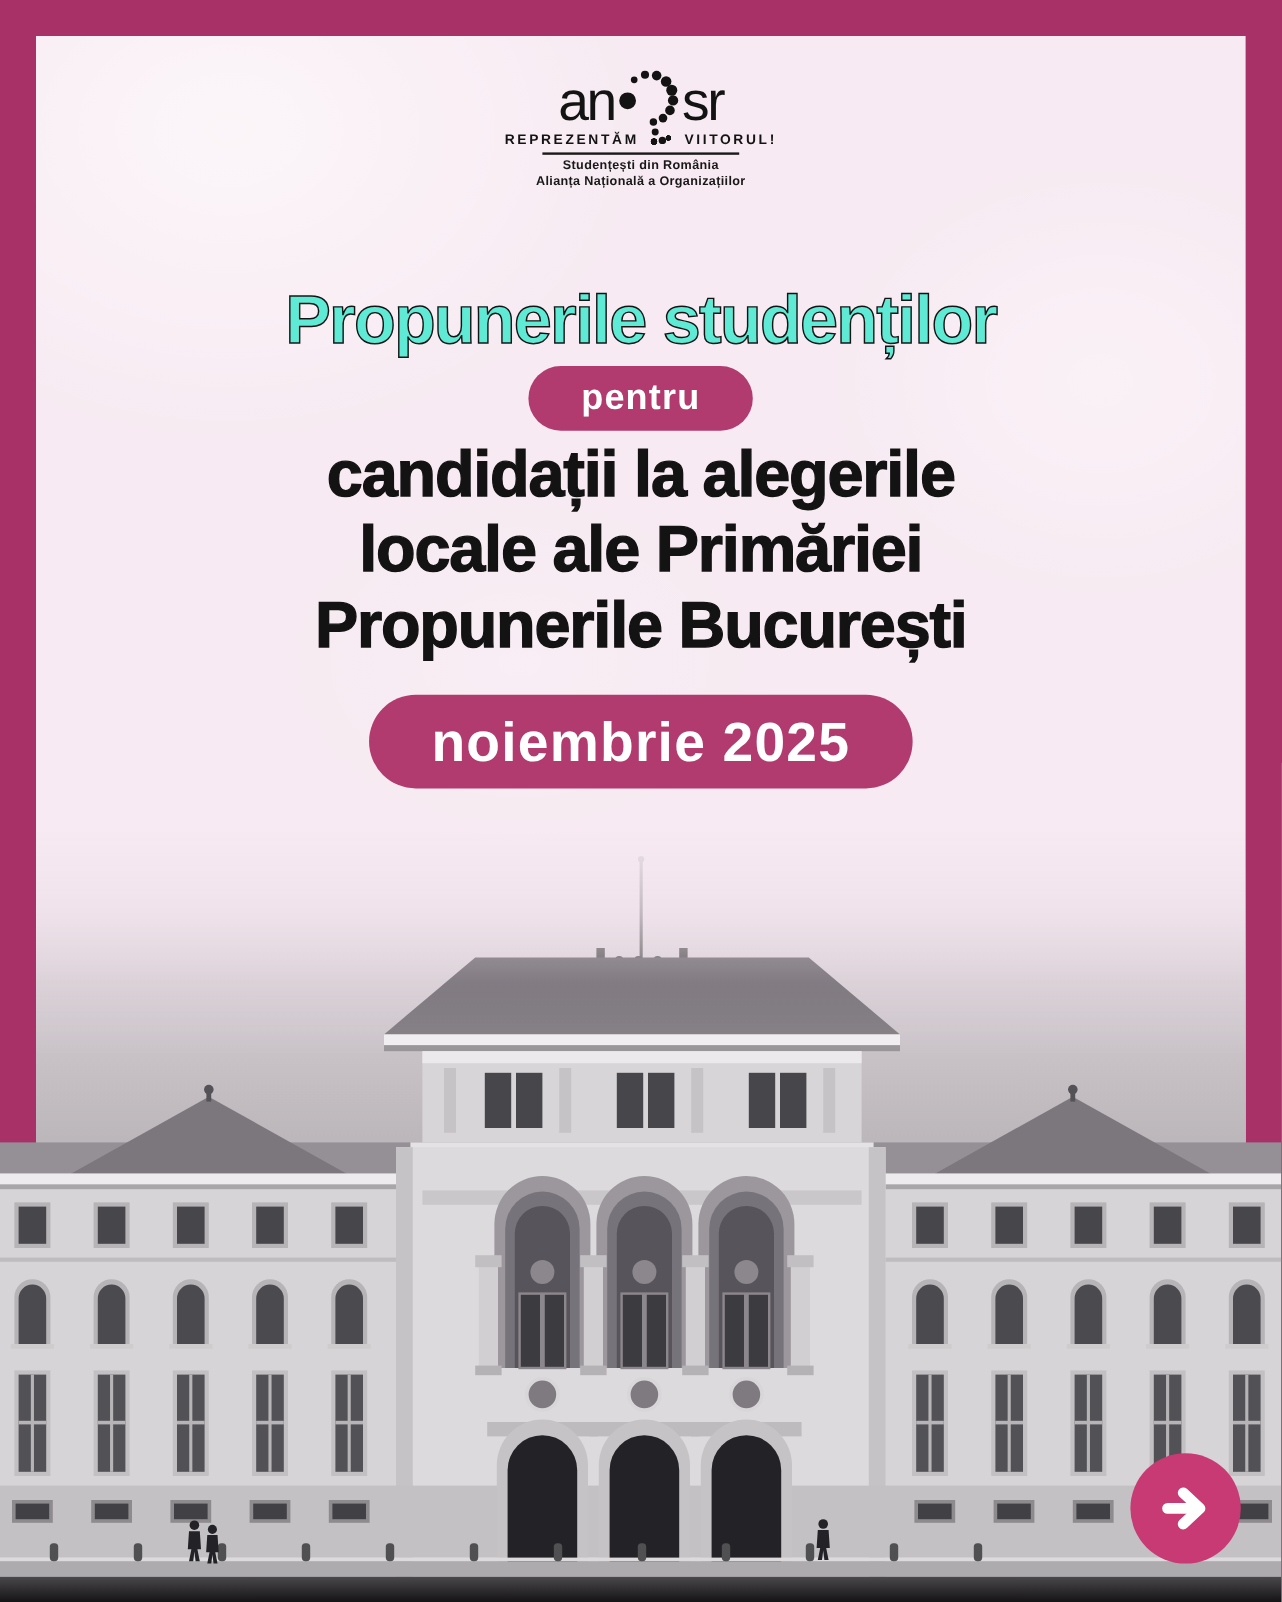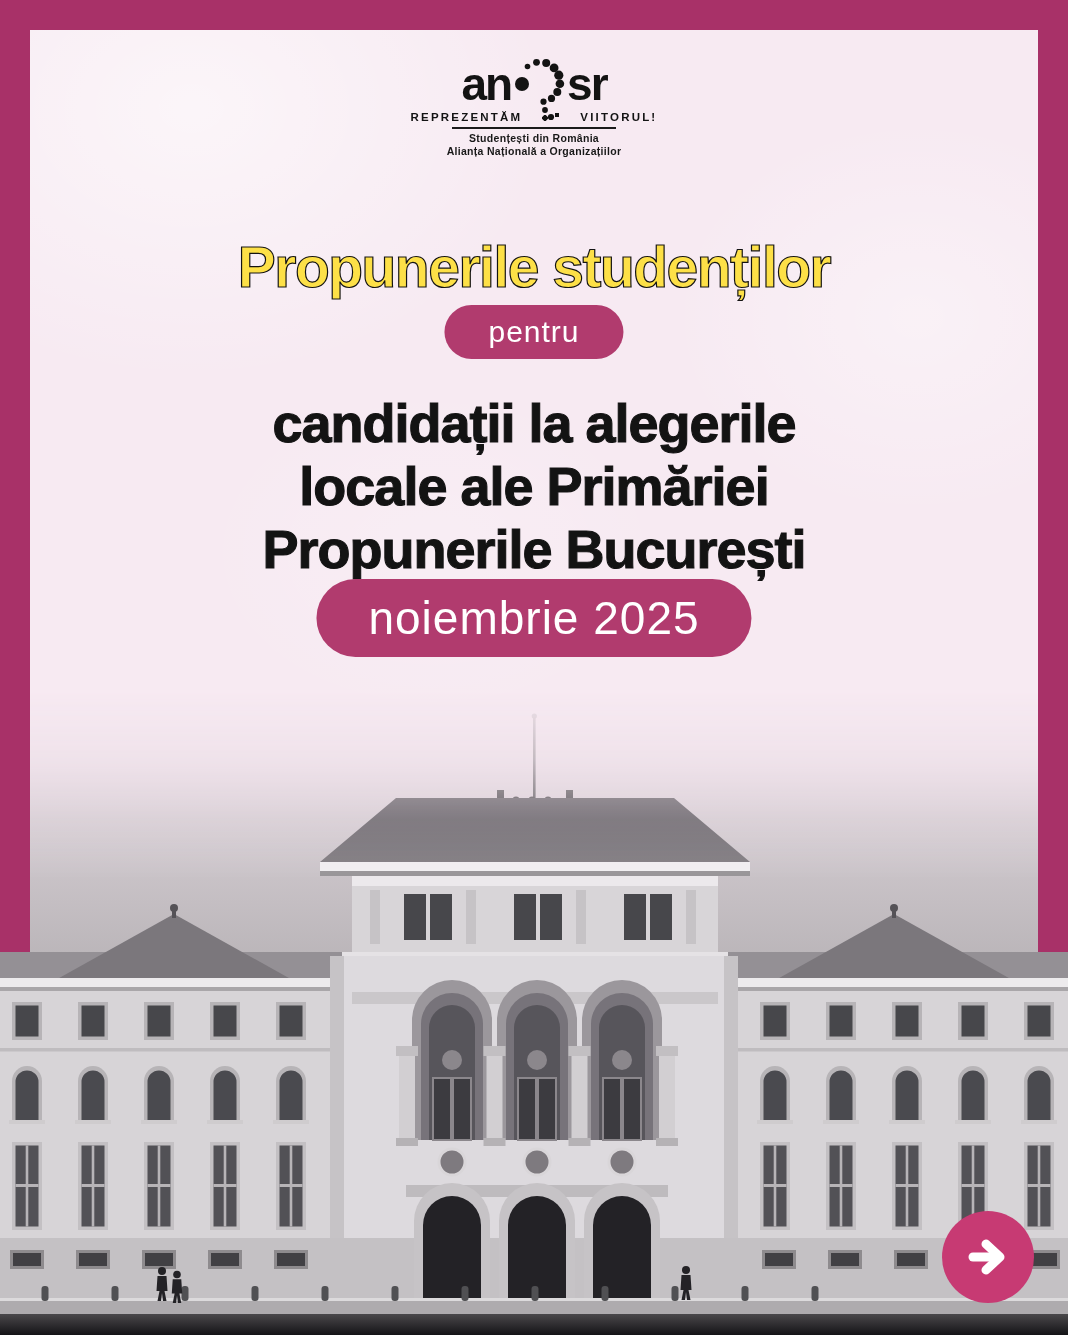--- a/index.html
+++ b/index.html
@@ -12,45 +12,45 @@
     position:absolute;left:30px;top:30px;right:30px;bottom:0;
     background:
       radial-gradient(60% 35% at 16% 6%, rgba(255,255,255,.55), rgba(255,255,255,0) 60%),
       radial-gradient(45% 28% at 88% 22%, rgba(255,255,255,.35), rgba(255,255,255,0) 55%),
       radial-gradient(40% 22% at 40% 40%, rgba(255,255,255,.18), rgba(255,255,255,0) 60%),
       #f7eaf2;
   }
   
   .logo{position:absolute;top:58px;left:0;width:100%;text-align:center;color:#131313;}
   .logo-row{display:flex;justify-content:center;align-items:center;
-    font-size:46px;font-weight:700;letter-spacing:-2px;line-height:48px;}
+    font-size:46px;font-weight:400;letter-spacing:-2px;line-height:48px;}
   .dotring{width:54px;height:50px;overflow:visible;margin:0 1px 2px 1px;}
-  .tagline{display:flex;justify-content:center;align-items:center;gap:16px;
+  .tagline{display:flex;justify-content:center;align-items:center;gap:6px;
     font-size:11.5px;font-weight:700;letter-spacing:2.2px;margin-top:1px;}
   .tagdots{width:26px;height:12px;
     background:
       radial-gradient(circle at 7px 7px,  #131313 2.7px, transparent 3px),
       radial-gradient(circle at 19px 4px, #131313 2.2px, transparent 2.5px);}
   .logo-line{width:164px;border-top:2px solid #1a1a1a;margin:4px auto 3px auto;}
   .org{font-size:10.5px;font-weight:700;letter-spacing:.3px;line-height:13px;color:#181818;}
   
   .title{
     position:absolute;top:234px;left:0;width:100%;margin:0;text-align:center;
-    font-size:57px;font-weight:800;letter-spacing:-1.5px;color:#fde047;
+    font-size:57px;font-weight:800;letter-spacing:-1.5px;color:#5eead4;
     -webkit-text-stroke:1.2px #131313;
   }
   .pill{
     position:absolute;left:50%;transform:translateX(-50%);
     background:#b13b6e;color:#ffffff;border-radius:44px;
-    font-weight:400;white-space:nowrap;
+    font-weight:700;white-space:nowrap;
   }
   .pill-sm{top:305px;padding:10px 44px;font-size:30px;letter-spacing:1px;}
   .pill-lg{top:579px;padding:12px 52px;font-size:46px;letter-spacing:1px;}
   .subtitle{
-    position:absolute;top:392px;left:0;width:100%;text-align:center;
+    position:absolute;top:364px;left:0;width:100%;text-align:center;
     font-size:54px;font-weight:800;line-height:63px;letter-spacing:-1px;color:#131313;
     -webkit-text-stroke:1.1px #131313;
   }
   
   .photo{
     position:absolute;left:0;top:690px;width:1068px;height:645px;
     -webkit-mask-image:linear-gradient(180deg, rgba(0,0,0,0) 0px, rgba(0,0,0,.3) 70px, rgba(0,0,0,.78) 130px, #000 190px);
             mask-image:linear-gradient(180deg, rgba(0,0,0,0) 0px, rgba(0,0,0,.3) 70px, rgba(0,0,0,.78) 130px, #000 190px);
   }
   .photo svg{display:block;}

